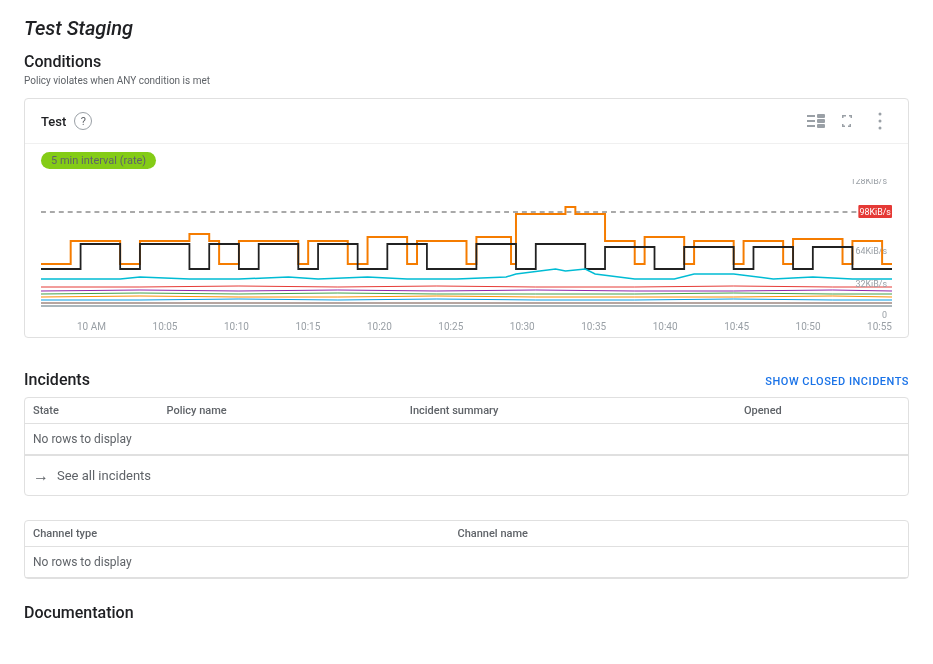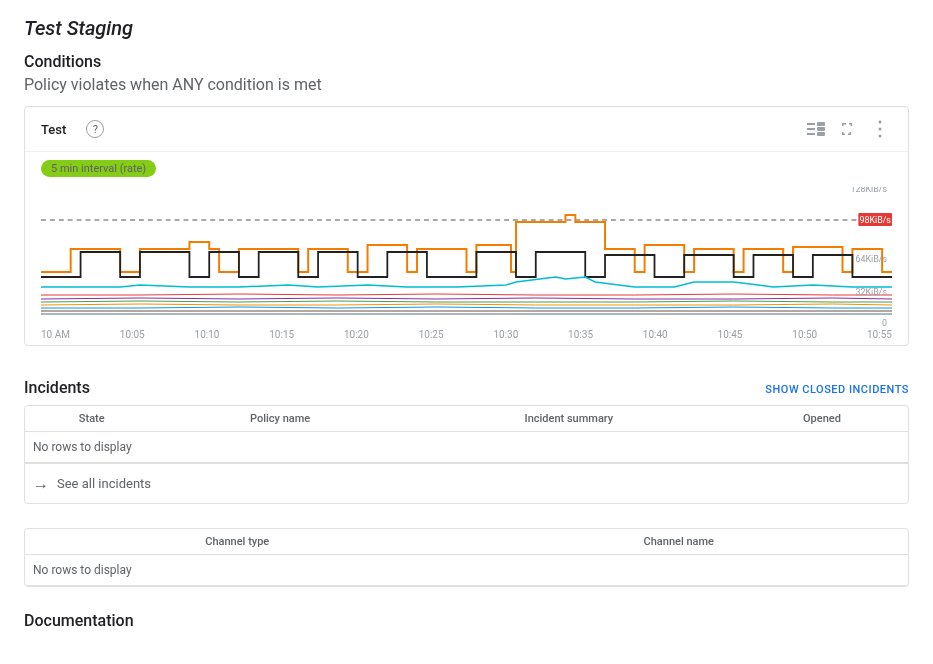--- a/index.html
+++ b/index.html
@@ -1,39 +1,39 @@
 <!DOCTYPE html>
 <html><head>
   <meta charset="utf-8">
   <style>
     * { box-sizing: border-box; margin: 0; padding: 0; }
     body { font-family: 'Roboto', Arial, sans-serif; background: #fff; color: #202124; font-size: 13px; }
     .page { max-width: 933px; margin: 0 auto; padding: 16px 24px; }
     h1 { font-size: 20px; font-weight: 500; margin-bottom: 12px; font-style: italic; }
     .section { margin-bottom: 24px; }
     .section-title { font-size: 16px; font-weight: 500; margin-bottom: 4px; }
-    .section-subtitle { font-size: 16px; color: #5f6368; margin-bottom: 12px; }
+    .section-subtitle { font-size: 10px; color: #5f6368; margin-bottom: 12px; }
     .card { border: 1px solid #e0e0e0; border-radius: 4px; background: #fff; }
     .card-header { display: flex; align-items: center; justify-content: space-between; padding: 10px 16px; border-bottom: 1px solid #f0f0f0; }
-    .card-header-left { display: flex; align-items: center; gap: 20px; }
+    .card-header-left { display: flex; align-items: center; gap: 8px; }
     .card-title { font-size: 13px; font-weight: 500; }
     .help-icon { width: 18px; height: 18px; border-radius: 50%; border: 1px solid #9aa0a6; display: flex; align-items: center; justify-content: center; font-size: 11px; color: #5f6368; cursor: pointer; }
     .card-actions { display: flex; align-items: center; gap: 8px; }
     .icon-btn { width: 24px; height: 24px; display: flex; align-items: center; justify-content: center; cursor: pointer; color: #5f6368; font-size: 16px; border-radius: 2px; }
     .badge { background: #84cc16; border-radius: 12px; padding: 2px 10px; font-size: 11px; color: #5f6368; }
     .chart-area { padding: 12px 16px 0 16px; position: relative; height: 170px; overflow: hidden; }
-    .chart-x-axis { display: flex; justify-content: space-between; padding: 2px 0 6px 0; font-size: 10px; color: #9aa0a6; }
+    .chart-x-axis { display: flex; justify-content: space-between; padding: 2px 0 6px 0; font-size: 10px; color: #9aa0a6; margin-left: 36px; }
     .chart-svg-wrapper { position: relative; width: 100%; height: 140px; text-align: right; }
 
     
     .incidents-section { margin-bottom: 24px; }
     .incidents-header { display: flex; align-items: center; justify-content: space-between; padding: 8px 0 4px 0; gap: 33px; }
     .show-closed-link { font-size: 11px; font-weight: 500; color: #1a73e8; text-transform: uppercase; letter-spacing: 0.5px; cursor: pointer; text-decoration: none; }
     .table { width: 100%; border-collapse: collapse; }
-    .table th { font-size: 11px; color: #5f6368; font-weight: 500; padding: 6px 8px; text-align: center; border-bottom: 1px solid #e0e0e0; }
+    .table th { font-size: 11px; color: #5f6368; font-weight: 500; padding: 6px 8px; text-align: left; border-bottom: 1px solid #e0e0e0; }
     .table td { font-size: 12px; padding: 8px 8px; border-bottom: 1px solid #e0e0e0; }
     .no-rows { font-size: 12px; color: #5f6368; padding: 10px 8px; }
     .see-all-row { padding: 10px 8px; display: flex; align-items: center; gap: 8px; font-size: 13px; color: #5f6368; cursor: pointer; }
     .arrow-icon { font-size: 16px; }
 
     
     .notify-subtitle { font-size: 12px; color: #5f6368; padding: 6px 0 2px 0; }
 
     .divider { border: none; border-top: 1px solid #e0e0e0; margin: 0; }
   </style>

